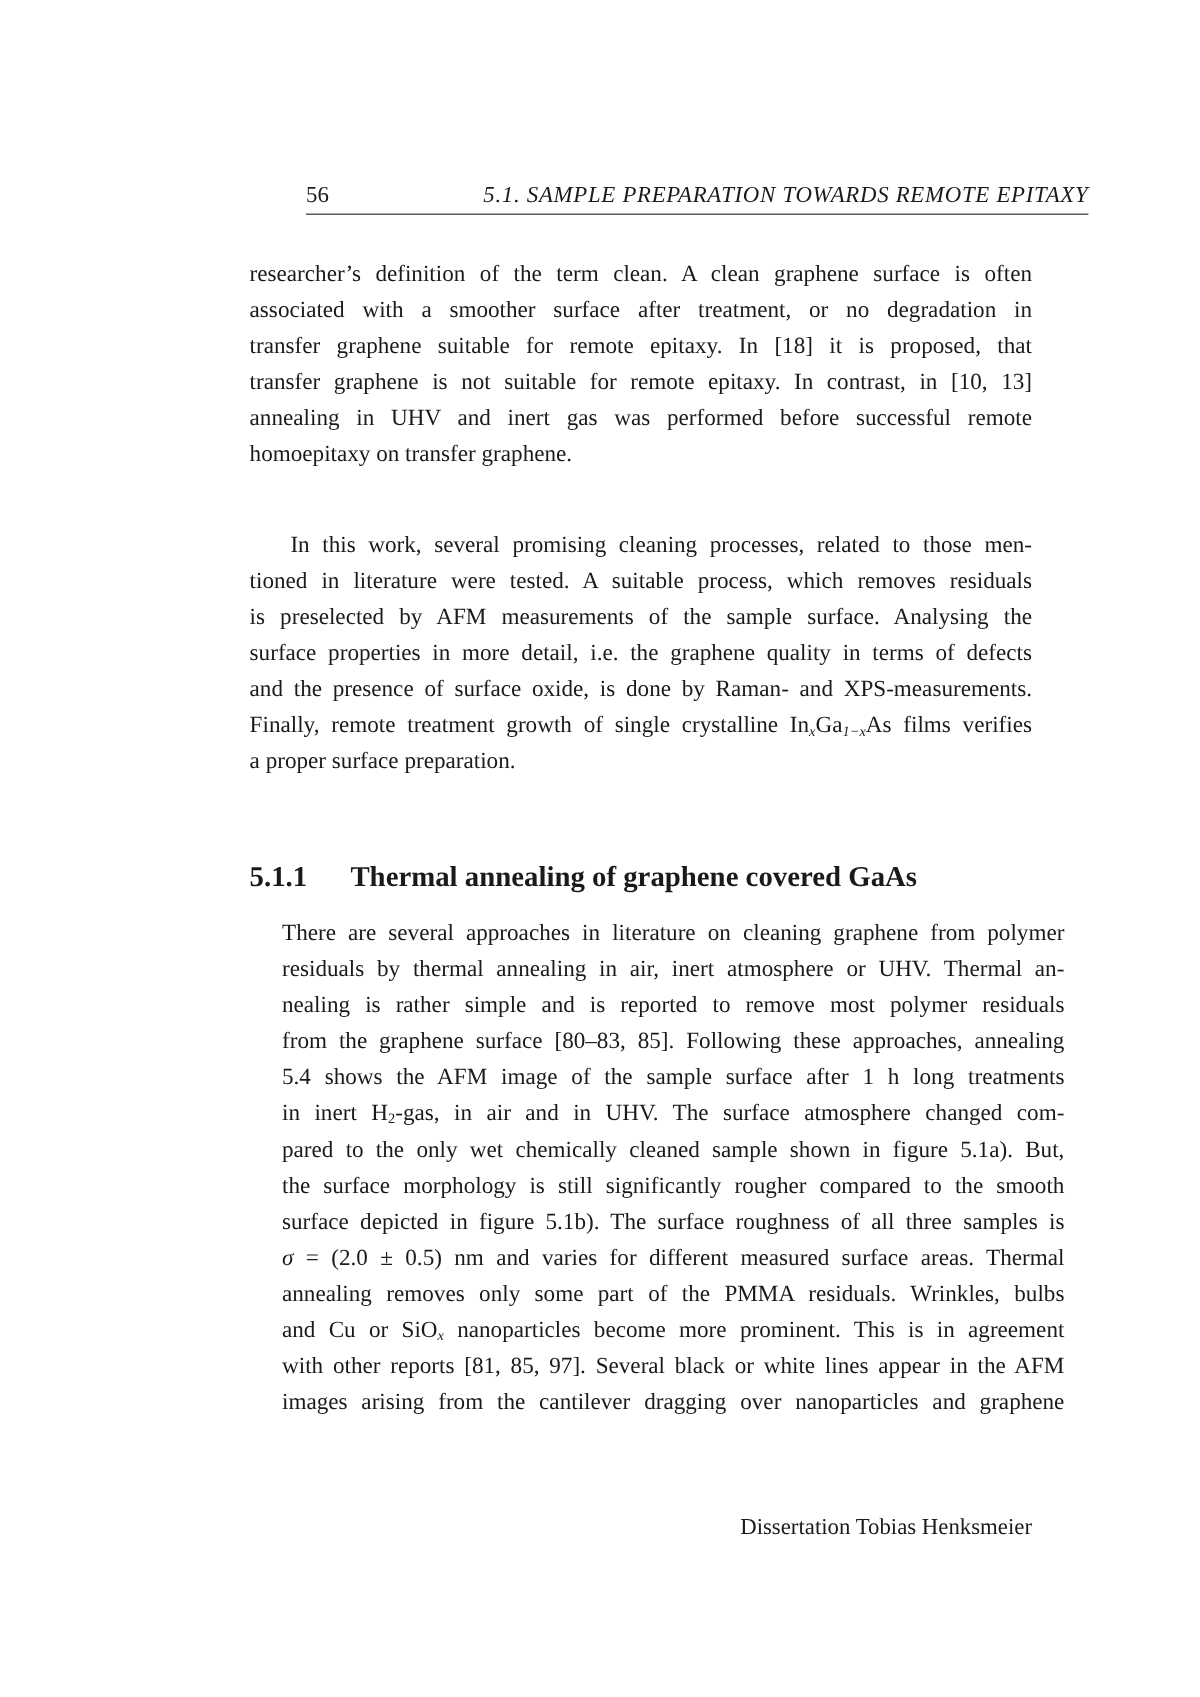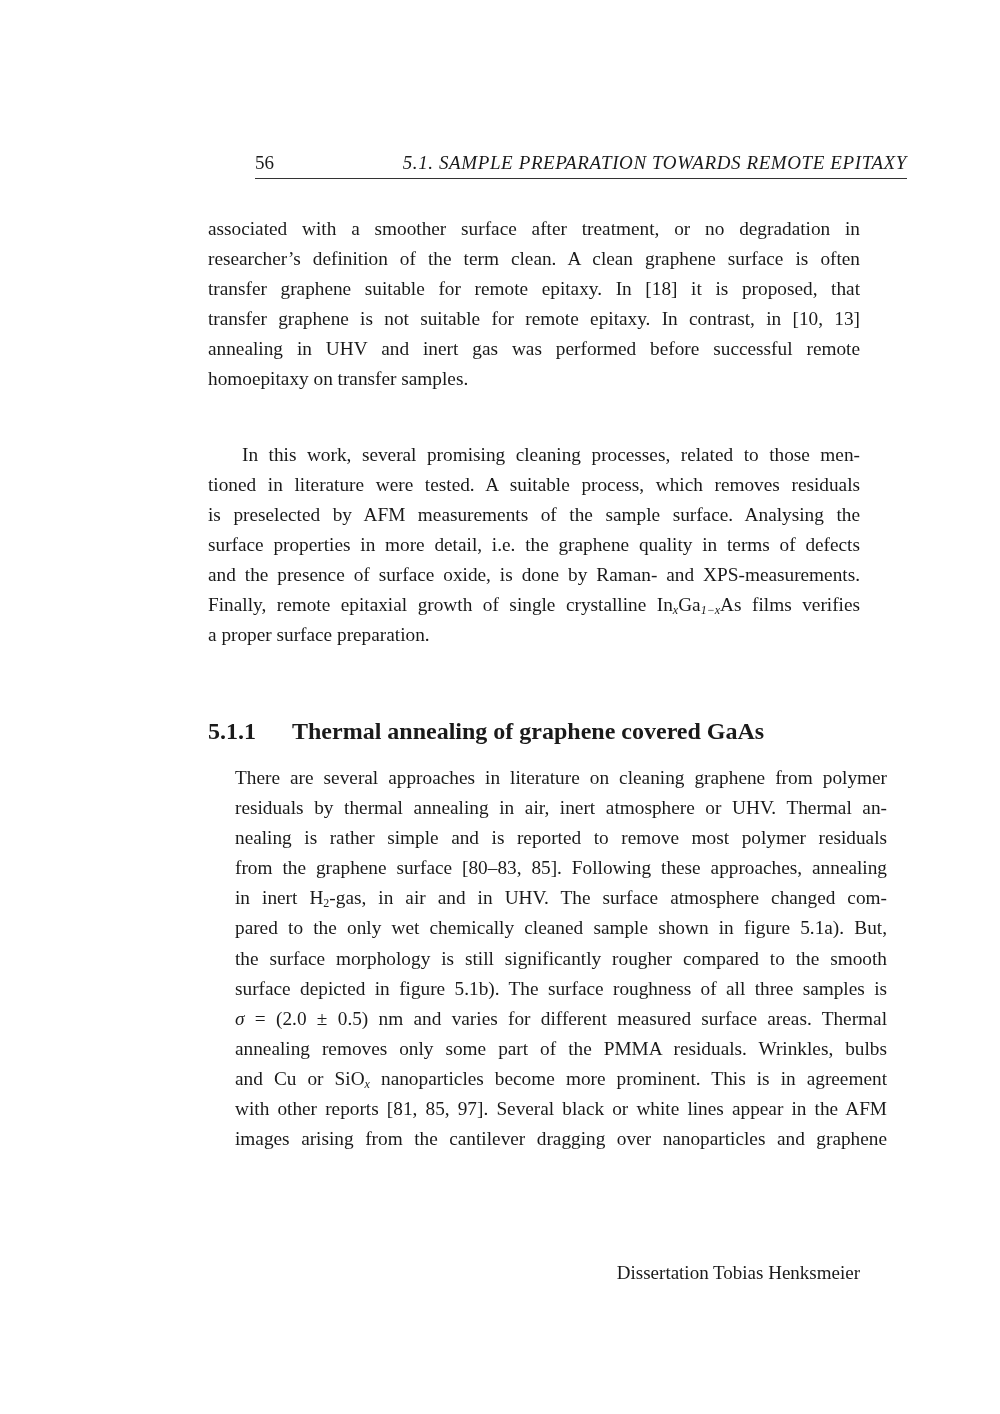--- a/index.html
+++ b/index.html
@@ -31,45 +31,46 @@
 <body>
 
 <div class="page">
 
   <div class="running-header">
     <span class="page-number">56</span>
     <span class="header-title">5.1.  SAMPLE PREPARATION TOWARDS REMOTE EPITAXY</span>
   </div>
 
   <div class="text-block" style="top: 214px;">
+    <span class="line">researcher’s definition of the term clean. A clean graphene surface is often</span>
     <span class="line">associated with a smoother surface after treatment, or no degradation in</span>
-    <span class="line">researcher’s definition of the term clean. A clean graphene surface is often</span>
     <span class="line">transfer graphene suitable for remote epitaxy. In [18] it is proposed, that</span>
     <span class="line">transfer graphene is not suitable for remote epitaxy. In contrast, in [10, 13]</span>
     <span class="line">annealing in UHV and inert gas was performed before successful remote</span>
-    <span class="line last">homoepitaxy on transfer samples.</span>
+    <span class="line last">homoepitaxy on transfer graphene.</span>
 
     <span class="line indent">In this work, several promising cleaning processes, related to those men-</span>
     <span class="line">tioned in literature were tested. A suitable process, which removes residuals</span>
     <span class="line">is preselected by AFM measurements of the sample surface. Analysing the</span>
     <span class="line">surface properties in more detail, i.e. the graphene quality in terms of defects</span>
     <span class="line">and the presence of surface oxide, is done by Raman- and XPS-measurements.</span>
-    <span class="line"><span>Finally, remote epitaxial growth of single crystalline In</span><sub><i class="math">x</i></sub><span>Ga</span><sub><i class="math">1−x</i></sub><span>As films verifies</span></span>
+    <span class="line"><span>Finally, remote treatment growth of single crystalline In</span><sub><i class="math">x</i></sub><span>Ga</span><sub><i class="math">1−x</i></sub><span>As films verifies</span></span>
     <span class="line last">a proper surface preparation.</span>
   </div>
 
   <div class="section-heading">
     <span class="section-number">5.1.1</span><span>Thermal annealing of graphene covered GaAs</span>
   </div>
 
   <div class="text-block" style="top: 763px; margin-left: 27px;">
     <span class="line">There are several approaches in literature on cleaning graphene from polymer</span>
     <span class="line">residuals by thermal annealing in air, inert atmosphere or UHV. Thermal an-</span>
     <span class="line">nealing is rather simple and is reported to remove most polymer residuals</span>
     <span class="line">from the graphene surface [80–83, 85]. Following these approaches, annealing</span>
+    <span class="line">5.4 shows the AFM image of the sample surface after 1 h long treatments</span>
     <span class="line"><span>in inert H</span><sub>2</sub><span>-gas, in air and in UHV. The surface atmosphere changed com-</span></span>
     <span class="line">pared to the only wet chemically cleaned sample shown in figure 5.1a). But,</span>
     <span class="line">the surface morphology is still significantly rougher compared to the smooth</span>
     <span class="line">surface depicted in figure 5.1b). The surface roughness of all three samples is</span>
     <span class="line"><i class="math">σ</i><span> = (2.0 ± 0.5) nm and varies for different measured surface areas. Thermal</span></span>
     <span class="line">annealing removes only some part of the PMMA residuals. Wrinkles, bulbs</span>
     <span class="line"><span>and Cu or SiO</span><sub><i class="math">x</i></sub><span> nanoparticles become more prominent. This is in agreement</span></span>
     <span class="line">with other reports [81, 85, 97]. Several black or white lines appear in the AFM</span>
     <span class="line">images arising from the cantilever dragging over nanoparticles and graphene</span>
   </div>

